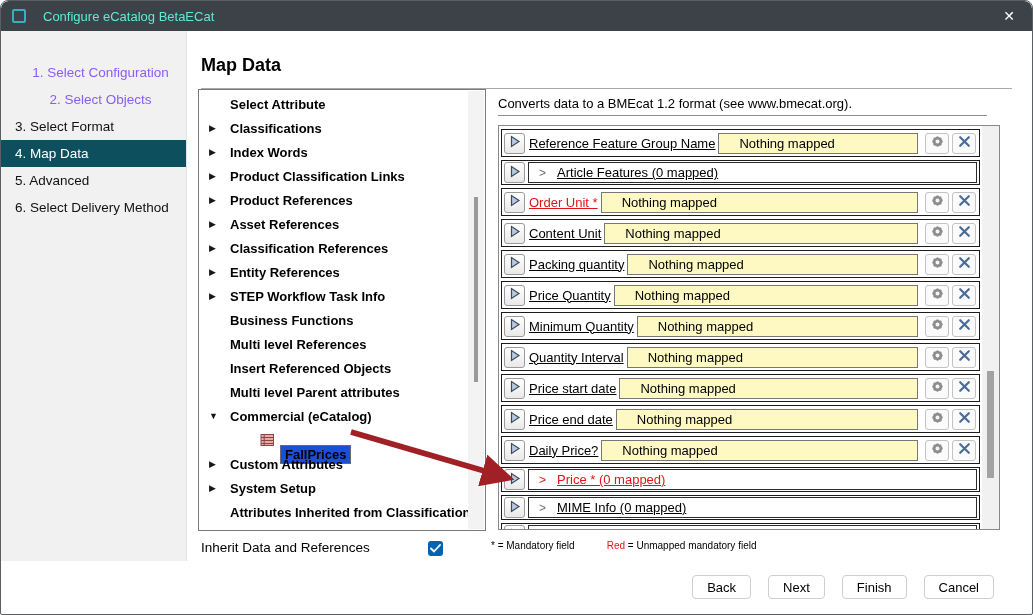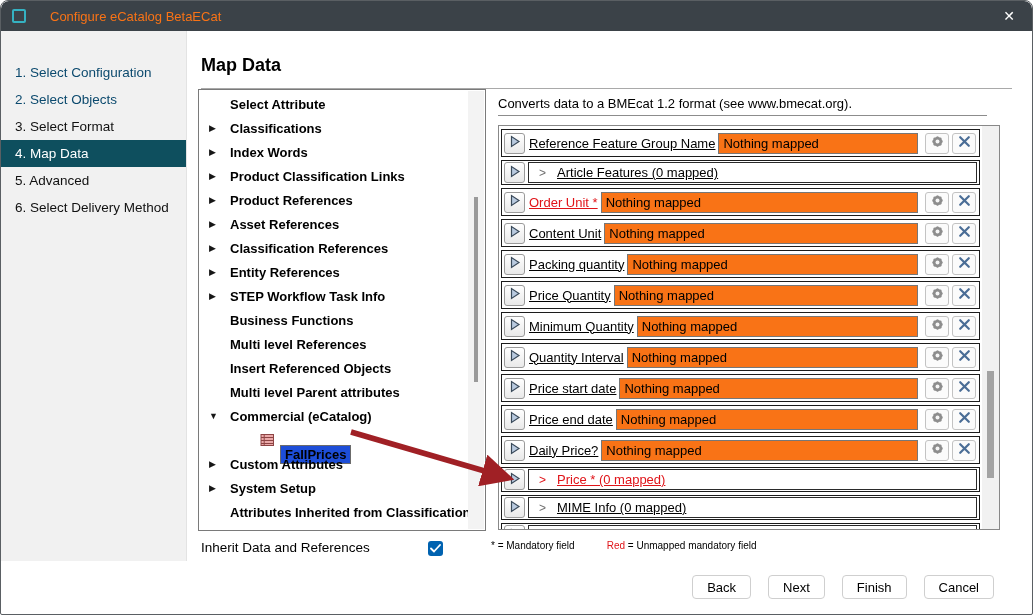--- a/index.html
+++ b/index.html
@@ -5,26 +5,26 @@
   :root{
     --c-titlebar:#3b4248; --c-accent:#0e4f5e; --c-teal:#35b2c2; --c-red:#e01318;
     --c-arrow:#a02025; --c-blue:#0062b0; --c-x:#4a6d96;
   }
   *{box-sizing:border-box; margin:0; padding:0; font-family:"Liberation Sans","DejaVu Sans",sans-serif;}
   html,body{width:1033px;height:615px;}
   #window{position:relative;width:1033px;height:615px;background:#fff;border:1px solid #5a5f63;border-radius:8px 8px 2px 2px;overflow:hidden;}
   
   #titlebar{position:absolute;left:0;top:0;width:100%;height:30px;background:var(--c-titlebar);display:flex;align-items:center;border-radius:8px 8px 0 0;}
   .app-icon{width:14px;height:14px;border:2px solid var(--c-teal);border-radius:2px;margin-left:11px;}
-  .title-text{color:#f97316;font-size:13px;margin-left:24px;}
+  .title-text{color:#5eead4;font-size:13px;margin-left:17px;}
   .close-btn{position:absolute;right:6px;top:0;width:34px;height:30px;background:none;border:none;color:#fff;font-size:14px;cursor:default;}
   
   #sidebar{position:absolute;left:0;top:30px;width:186px;height:530px;background:#f1f1f1;border-right:1px solid #e3e3e3;padding-top:28px;}
   .step{height:27px;line-height:27px;padding-left:14px;font-size:13.5px;color:#111;white-space:nowrap;}
-  .step.done{color:#0c4a6e;}
+  .step.done{color:#8b5cf6;text-align:center;}
   .step.active{background:var(--c-accent);color:#fff;}
   
   #page-title{position:absolute;left:200px;top:54px;font-size:18px;font-weight:bold;color:#000;}
   #title-sep{position:absolute;left:200px;top:87px;width:811px;height:1px;background:#a9a9a9;}
   
   #tree-panel{position:absolute;left:197px;top:88px;width:288px;height:442px;border:1px solid #7a7a7a;background:#fff;overflow:hidden;padding-top:2px;}
   .tree-item{height:24px;display:flex;align-items:center;padding-left:10px;font-size:13px;white-space:nowrap;}
   .tree-item .tree-arrow{width:17px;font-size:9px;color:#161616;flex:none;}
   .tree-item.child{padding-left:44px;}
   .tree-icon{width:17px;height:14px;flex:none;margin-right:3px;display:inline-flex;align-items:center;}
@@ -36,21 +36,21 @@
   #panel-desc{position:absolute;left:497px;top:95px;font-size:13px;color:#000;}
   #desc-sep{position:absolute;left:497px;top:114px;width:489px;height:1px;background:#8c8c8c;}
   #map-container{position:absolute;left:497px;top:124px;width:502px;height:405px;border:1px solid #888;background:#fff;overflow:hidden;}
   #mapping-rows{position:absolute;left:0;top:0;width:483px;padding:3px 2px 0 2px;}
   .map-row{border:1px solid #1c1c1c;margin-bottom:3px;display:flex;align-items:center;background:#fff;}
   .map-row.field{height:28px;}
   .map-row.group{height:25px;}
   .expander{width:21px;height:21px;flex:none;margin-left:2px;border:1px solid #9a9a9a;border-radius:3px;background:linear-gradient(#ffffff,#e9e9e9);display:inline-flex;align-items:center;justify-content:center;padding:0;}
   .row-label{font-size:13px;color:#000;margin-left:4px;white-space:nowrap;flex:none;text-decoration:underline;}
   .row-label.red{color:var(--c-red);}
-  .map-input{flex:1;height:21px;margin-left:3px;margin-right:7px;border:1px solid #777;font-size:13px;padding:0 4px;color:#000;background:#f97316;min-width:40px;}
+  .map-input{flex:1;height:21px;margin-left:3px;margin-right:7px;border:1px solid #777;font-size:13px;padding:0 20px;color:#000;background:#fef9c3;min-width:40px;}
   .icon-btn{width:24px;height:21px;flex:none;margin-right:3px;border:1px solid #c3c3c3;border-radius:3px;background:#fbfbfb;display:inline-flex;align-items:center;justify-content:center;padding:0;}
   .group-box{flex:1;height:21px;margin-left:3px;margin-right:2px;border:1px solid #2a2a2a;display:flex;align-items:center;}
   .chev{color:#6f6f6f;font-size:12px;margin:0 7px 0 10px;}
   .chev.red{color:var(--c-red);}
   #map-scroll{position:absolute;right:0;top:0;width:17px;height:403px;background:#f1f1f1;}
   #map-thumb{position:absolute;left:5px;top:245px;width:7px;height:107px;background:#a3a3a3;}
   
   #inherit-label{position:absolute;left:200px;top:539px;font-size:13.5px;color:#000;}
   #inherit-checkbox{position:absolute;left:427px;top:540px;width:15px;height:15px;background:var(--c-blue);border-radius:3px;display:flex;align-items:center;justify-content:center;border:none;padding:0;}
   #legend{position:absolute;left:490px;top:539px;font-size:10px;color:#000;white-space:nowrap;}

